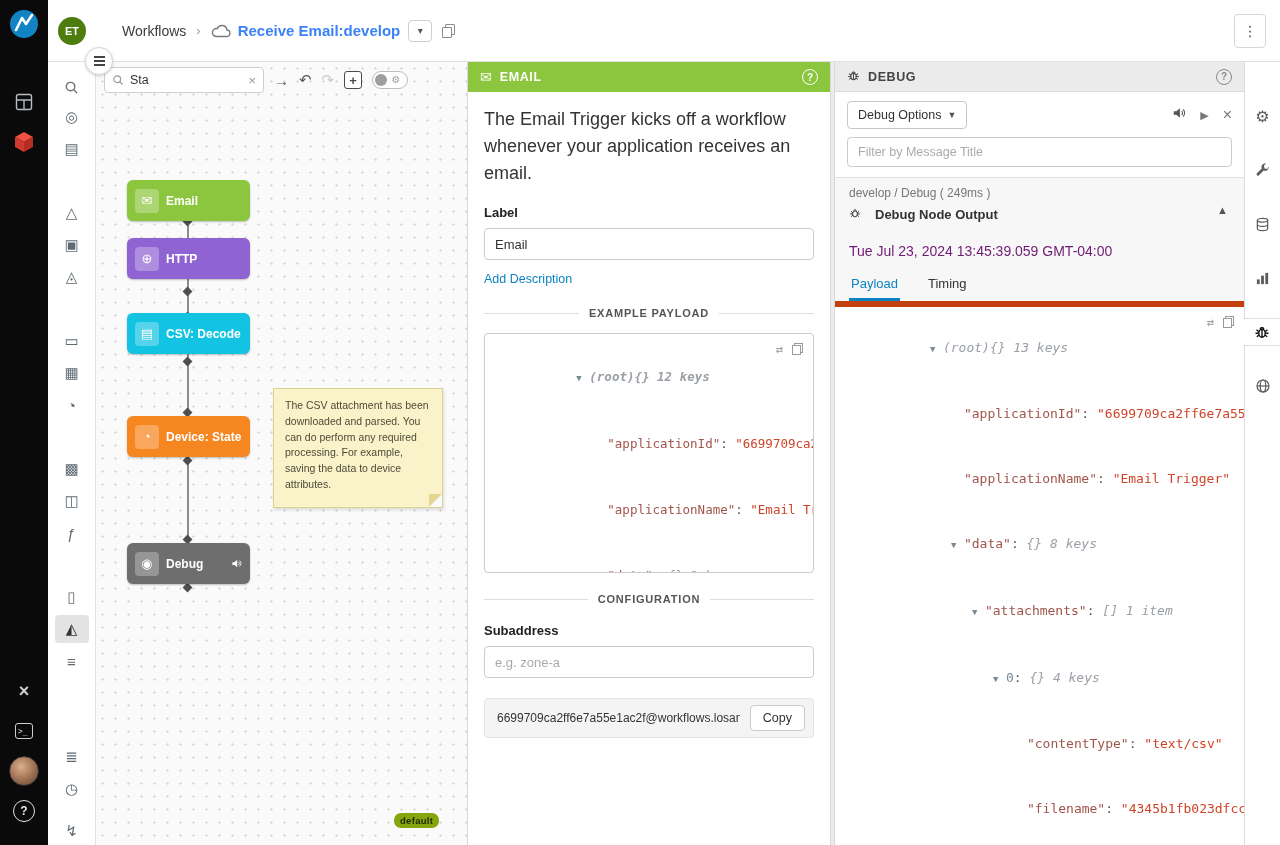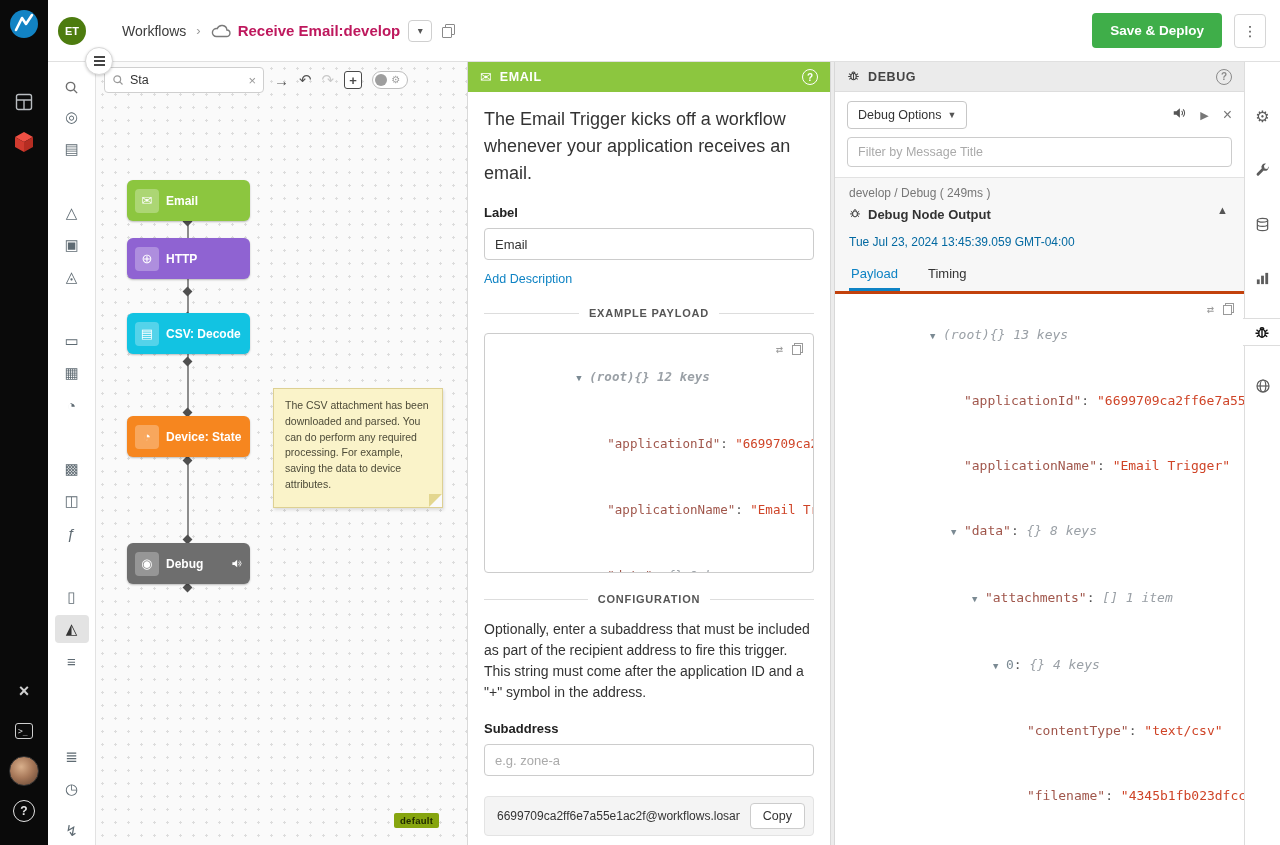--- a/index.html
+++ b/index.html
@@ -17,21 +17,21 @@
   .avatar { width:30px; height:30px; border-radius:50%; background:radial-gradient(circle at 40% 35%, #d9b08c 0%, #a8795a 45%, #5d4030 100%); border:1px solid #333; }
   .help-circle { width:22px; height:22px; border:1.5px solid #e4e4e4; border-radius:50%; color:#e4e4e4; font-size:12px; font-weight:bold; display:flex; align-items:center; justify-content:center; }
   .sb-bottom { margin-bottom:14px; }
 
   
   .header { position:absolute; left:48px; top:0; width:1232px; height:62px; background:#fff; border-bottom:1px solid #e0e0e0; display:flex; align-items:center; padding:0 14px 0 10px; z-index:4; }
   .et-avatar { width:28px; height:28px; border-radius:50%; background:#4d7c0f; color:#fff; font-size:11px; font-weight:bold; display:flex; align-items:center; justify-content:center; }
   .breadcrumb { margin-left:36px; font-size:14px; color:#3c3c3c; cursor:pointer; }
   .crumb-sep { margin:0 10px; color:#9a9a9a; font-size:13px; }
   .cloud-ic { color:#7a7a7a; margin-right:7px; display:inline-flex; vertical-align:-2px; }
-  .wf-name { font-size:15px; font-weight:bold; color:#be185d; }
+  .wf-name { font-size:15px; font-weight:bold; color:#3b82f6; }
   .caret-btn { margin-left:8px; width:24px; height:22px; border:1px solid #cfcfcf; border-radius:4px; background:#fff; color:#555; font-size:10px; display:inline-flex; align-items:center; justify-content:center; cursor:pointer; }
   .i-copy { position:relative; width:13px; height:14px; display:inline-block; margin-left:10px; cursor:pointer; }
   .i-copy::before { content:""; position:absolute; left:0; bottom:0; width:8px; height:9px; border:1.4px solid #8a8a8a; border-radius:1px; background:#fff; z-index:1; }
   .i-copy::after  { content:""; position:absolute; right:0; top:0; width:8px; height:9px; border:1.4px solid #8a8a8a; border-radius:1px; }
   .header-right { margin-left:auto; display:flex; align-items:center; gap:12px; }
   .save-btn { background:var(--save_green,#3fae49); color:#fff; border:none; border-radius:4px; font-size:13.5px; font-weight:bold; padding:10px 18px; cursor:pointer; font-family:inherit; }
   .kebab-btn { width:32px; height:34px; border:1px solid #d6d6d6; border-radius:4px; background:#fff; color:#444; font-size:14px; cursor:pointer; }
 
   
   .hamburger-float { position:absolute; left:85px; top:47px; width:28px; height:28px; border-radius:50%; background:#fff; border:1px solid #d8d8d8; box-shadow:0 1px 3px rgba(0,0,0,.18); z-index:9; display:flex; flex-direction:column; align-items:center; justify-content:center; gap:2.5px; cursor:pointer; }
@@ -68,21 +68,21 @@
   .node-glyph { width:24px; height:24px; border-radius:4px; background:rgba(255,255,255,.28); display:flex; align-items:center; justify-content:center; font-size:13px; flex:none; }
   [data-icon="envelope"] .node-glyph::before{content:"✉";} [data-icon="globe"] .node-glyph::before{content:"⊕";}
   [data-icon="file"] .node-glyph::before{content:"▤";} [data-icon="gauge"] .node-glyph::before{content:"◔";}
   [data-icon="bug"] .node-glyph::before{content:"◉";}
   .node-label { font-size:12px; font-weight:bold; white-space:nowrap; overflow:hidden; flex:1; }
   .node-badge { display:none; flex:none; }
   [data-badge="speaker"] .node-badge { display:inline-flex; }
 
   .sticky-note { position:absolute; left:177px; top:326px; width:170px; min-height:100px; background:var(--note_yellow,#faf3c9); border:1px solid #ddd093; box-shadow:1px 2px 3px rgba(0,0,0,.12); padding:9px 11px 14px 11px; font-size:10.5px; line-height:1.5; color:#4c4a38; }
   .sticky-note::after { content:""; position:absolute; right:0; bottom:0; border-top:13px solid #e3d68f; border-right:13px solid #fafafa; }
-  .version-badge { position:absolute; left:298px; top:751px; background:#86a50f; color:#202b00; font-size:9.5px; font-weight:bold; padding:2px 6px; border-radius:2px; letter-spacing:.3px; }
+  .version-badge { position:absolute; left:298px; top:751px; background:#86a50f; color:#202b00; font-size:9.5px; font-weight:bold; padding:2px 6px; border-radius:7px; letter-spacing:.3px; }
 
   
   .email-panel { position:absolute; left:467px; top:62px; width:363px; height:783px; background:#fff; border-left:1px solid #d9d9d9; overflow:hidden; }
   .email-header { height:30px; background:var(--brand_green,#8cc63f); color:#fff; display:flex; align-items:center; padding:0 12px; gap:8px; }
   .email-header .title { font-size:12.5px; font-weight:bold; letter-spacing:.6px; flex:1; }
   .q-circle { width:16px; height:16px; border:1.5px solid currentColor; border-radius:50%; font-size:10px; font-weight:bold; display:flex; align-items:center; justify-content:center; cursor:pointer; }
   .env-glyph { font-size:14px; }
   .email-body { padding:14px 16px; }
   .panel-desc { font-size:18px; line-height:1.5; color:#333; }
   .field-label { font-size:13px; font-weight:bold; color:#222; margin-top:18px; margin-bottom:8px; }
@@ -130,28 +130,28 @@
   .dc-icons { margin-left:auto; display:flex; align-items:center; gap:14px; color:#555; }
   .dc-icons .play { font-size:11px; color:#777; cursor:pointer; }
   .dc-icons .close { font-size:16px; color:#777; cursor:pointer; line-height:1; }
   .filter-wrap { padding:8px 12px 10px 12px; flex:none; }
   .filter-input { width:100%; height:30px; border:1px solid #ccc; border-radius:4px; padding:0 10px; font-size:12.5px; color:#333; font-family:inherit; outline:none; }
   .filter-input::placeholder { color:#aaa; }
 
   .msg-card { border-top:1px solid #e2e2e2; flex:1; display:flex; flex-direction:column; overflow:hidden; }
   .msg-head { background:#f7f7f7; padding:8px 14px 0 14px; position:relative; flex:none; }
   .msg-source { font-size:12px; color:#777; }
-  .msg-title-row { display:flex; align-items:center; gap:7px; margin-top:5px; color:#333; }
+  .msg-title-row { display:flex; align-items:center; gap:14px; margin-top:5px; color:#333; }
   .msg-title { font-size:13px; font-weight:bold; color:#333; }
   .collapse-caret { position:absolute; right:16px; top:26px; color:#555; font-size:11px; cursor:pointer; }
-  .msg-time { font-size:12px; color:#0369a1; margin-top:12px; }
+  .msg-time { font-size:14px; color:#701a75; margin-top:20px; }
   .tabs { display:flex; gap:26px; margin-top:10px; }
   .tab { font-size:13px; color:#333; padding:7px 2px; border-bottom:3px solid transparent; cursor:pointer; }
   .tab[data-active="true"] { color:var(--link_blue,#0e83c4); border-bottom-color:var(--link_blue,#0e83c4); }
-  .msg-head-border { border-bottom:3px solid #c2410c; flex:none; }
+  .msg-head-border { border-bottom:6px solid #c2410c; flex:none; }
 
   .debug-tree { position:relative; flex:1; overflow:hidden; padding-top:8px; font-family:"DejaVu Sans Mono",monospace; font-size:13px; line-height:21.6px; }
   .debug-tree [data-indent="0"]{padding-left:14px;} .debug-tree [data-indent="1"]{padding-left:35px;} .debug-tree [data-indent="2"]{padding-left:56px;} .debug-tree [data-indent="3"]{padding-left:77px;} .debug-tree [data-indent="4"]{padding-left:98px;}
 
   
   .rightbar { position:absolute; left:1244px; top:62px; width:36px; height:783px; background:#fff; border-left:1px solid #ddd; display:flex; flex-direction:column; align-items:center; padding-top:40px; gap:26px; z-index:4; }
   .rb-icon { color:#5c5c5c; cursor:pointer; display:flex; align-items:center; justify-content:center; width:36px; height:28px; }
   .rb-icon[data-active="true"] { color:#111; background:#fff; border-top:1px solid #ddd; border-bottom:1px solid #ddd; margin-left:-2px; width:38px; }
   .gear-glyph { font-size:16px; }
 </style>
@@ -201,21 +201,20 @@
     <span class="crumb-sep">›</span>
     <span class="cloud-ic">
       <svg viewBox="0 0 20 14" width="20" height="14" fill="none" stroke="currentColor" stroke-width="1.4">
           <path d="M5.5 12.5 a4 4 0 1 1 .8-7.9 a5 5 0 0 1 9.6 1.4 a3 3 0 0 1-.4 6.5 z"></path>
         </svg>
     </span>
     <span class="wf-name">Receive Email:develop</span>
     <button class="caret-btn">▾</button>
     <span class="i-copy"></span>
     <div class="header-right">
-      <button class="save-btn">Save &amp; Deploy</button>
       <button class="kebab-btn">⋮</button>
     </div>
   </header>
 
   <button class="hamburger-float">
       <i></i>
       <i></i>
       <i></i>
     </button>
 
@@ -373,21 +372,20 @@
 
           <div class="jrow" data-indent="1">
             <span class="jarrow" data-arrow="open"></span><span class="jkey" data-ktype="key">"data"</span><span class="jcolon" data-colon="true">: </span><span class="jval" data-vtype="meta">{} 9 keys</span>
           </div>
 
         </div>
 
       <div class="section-head">
           <span>CONFIGURATION</span>
         </div>
-      <p class="config-text">Optionally, enter a subaddress that must be included as part of the recipient address to fire this trigger. This string must come after the application ID and a "+" symbol in the address.</p>
 
       <div class="field-label">Subaddress</div>
       <input class="text-input" type="text" placeholder="e.g. zone-a" style="">
 
       <div class="address-bar">
         <span class="address-text">6699709ca2ff6e7a55e1ac2f@workflows.losant.com</span>
         <button class="copy-btn">Copy</button>
       </div>
     </div>
   </section>

